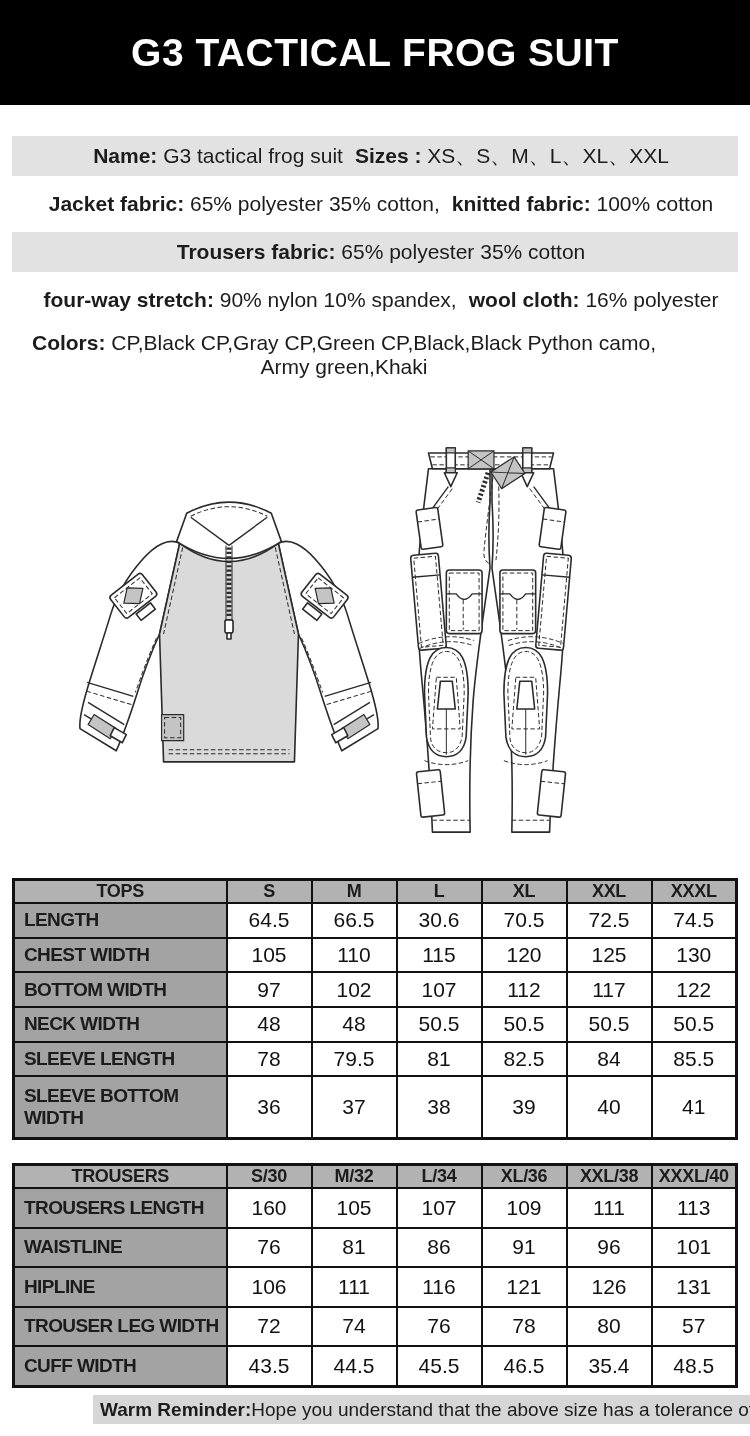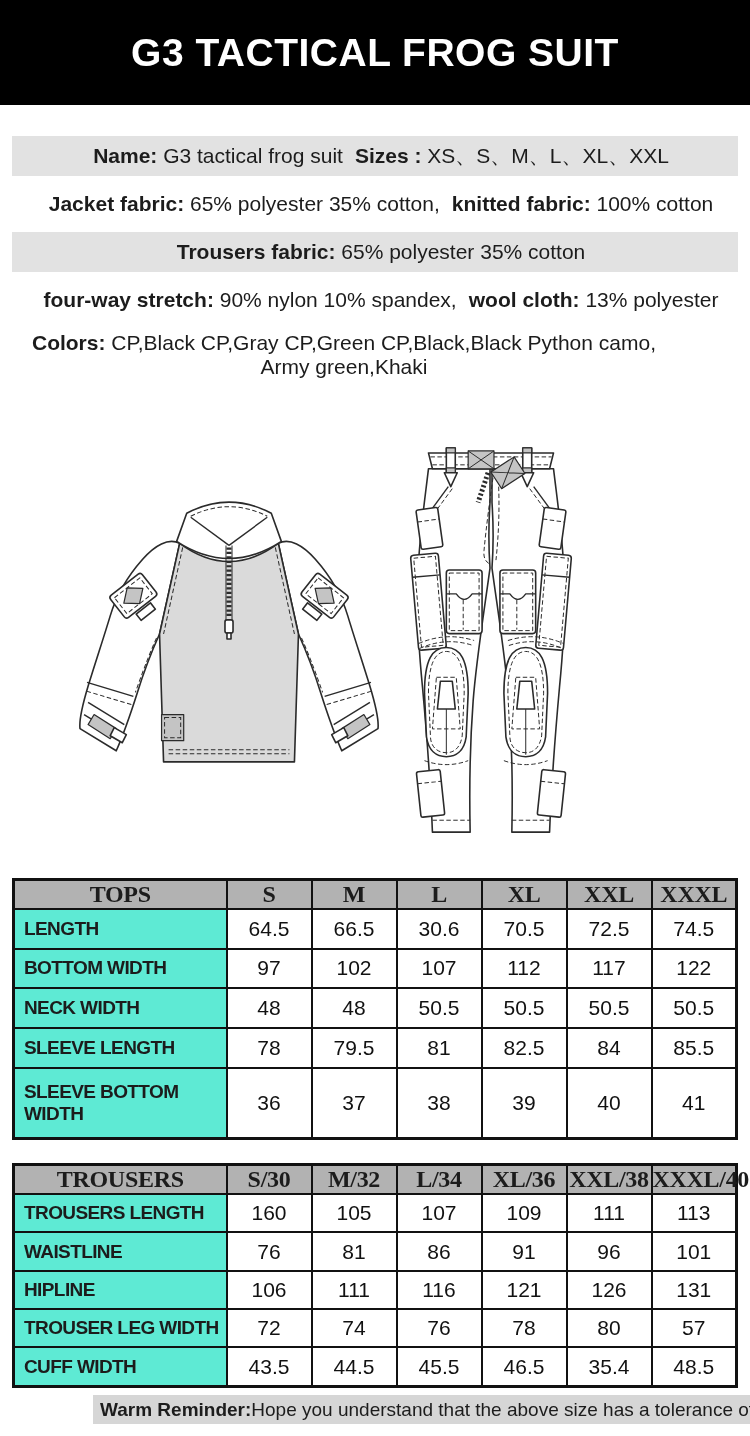--- a/index.html
+++ b/index.html
@@ -32,22 +32,22 @@
   svg .dash{fill:none;stroke:#2b2b2b;stroke-width:1;stroke-dasharray:4.5 2.5;}
   svg .zip{fill:none;stroke:#2b2b2b;stroke-width:5;stroke-dasharray:2.2 2.2;}
 
   
   .size-table{position:absolute;left:12px;width:726px;border-collapse:collapse;
               border:3px solid #111;table-layout:fixed;background:#fff;}
   .size-table.tops{top:878px;height:262px;}
   .size-table.trousers{top:1163px;height:225px;}
   .size-table th,.size-table td{border:2px solid #111;text-align:center;padding:0;}
   .size-table col.c0{width:213px;}
-  .size-table th.head{background:#b2b2b2;font-size:24px;font-weight:bold;letter-spacing:-0.3px;font-family:Liberation Serif, serif;}
-  .size-table th.rowlab{background:#5eead4;text-align:left;padding-left:9px;
+  .size-table th.head{background:#b2b2b2;font-size:18px;font-weight:bold;letter-spacing:-0.3px;}
+  .size-table th.rowlab{background:#a3a3a3;text-align:left;padding-left:9px;
                         font-size:19px;font-weight:bold;letter-spacing:-0.6px;}
   .size-table td{font-size:21px;font-weight:normal;color:#111;}
 
   
   .reminder{position:absolute;left:93px;top:1395px;height:29px;line-height:29px;
             background:#d6d6d6;font-size:19px;padding:0 7px;white-space:nowrap;}
   .reminder b{font-weight:bold;}
 </style>
 </head>
 <body>
@@ -62,21 +62,21 @@
     <div class="info-row gray">
       <span class="seg"><b>Name:</b><span> G3 tactical frog suit</span></span><span class="seg seg--sizes"><b>Sizes :</b><span> XS、S、M、L、XL、XXL</span></span>
     </div>
     <div class="info-row">
       <span class="seg"><b>Jacket fabric:</b><span> 65% polyester 35% cotton,</span></span><span class="seg"><b>knitted fabric:</b><span> 100% cotton</span></span>
     </div>
     <div class="info-row gray">
       <span class="seg"><b>Trousers fabric:</b><span> 65% polyester 35% cotton</span></span>
     </div>
     <div class="info-row">
-      <span class="seg"><b>four-way stretch:</b><span> 90% nylon 10% spandex,</span></span><span class="seg"><b>wool cloth:</b><span> 13% polyester</span></span>
+      <span class="seg"><b>four-way stretch:</b><span> 90% nylon 10% spandex,</span></span><span class="seg"><b>wool cloth:</b><span> 16% polyester</span></span>
     </div>
     <div class="info-row colors">
       <span class="seg"><b>Colors:</b><span> CP,Black CP,Gray CP,Green CP,Black,Black Python camo, Army green,Khaki</span></span>
     </div>
   </div>
 
   <div class="drawings">
 
     <svg style="left:78px;top:47px;" width="302" height="292" viewBox="0 0 300 290">
 
@@ -272,20 +272,29 @@
       <tr>
         <th class="rowlab">LENGTH</th>
         <td>64.5</td>
         <td>66.5</td>
         <td>30.6</td>
         <td>70.5</td>
         <td>72.5</td>
         <td>74.5</td>
       </tr>
       <tr>
+        <th class="rowlab">CHEST WIDTH</th>
+        <td>105</td>
+        <td>110</td>
+        <td>115</td>
+        <td>120</td>
+        <td>125</td>
+        <td>130</td>
+      </tr>
+      <tr>
         <th class="rowlab">BOTTOM WIDTH</th>
         <td>97</td>
         <td>102</td>
         <td>107</td>
         <td>112</td>
         <td>117</td>
         <td>122</td>
       </tr>
       <tr>
         <th class="rowlab">NECK WIDTH</th>

